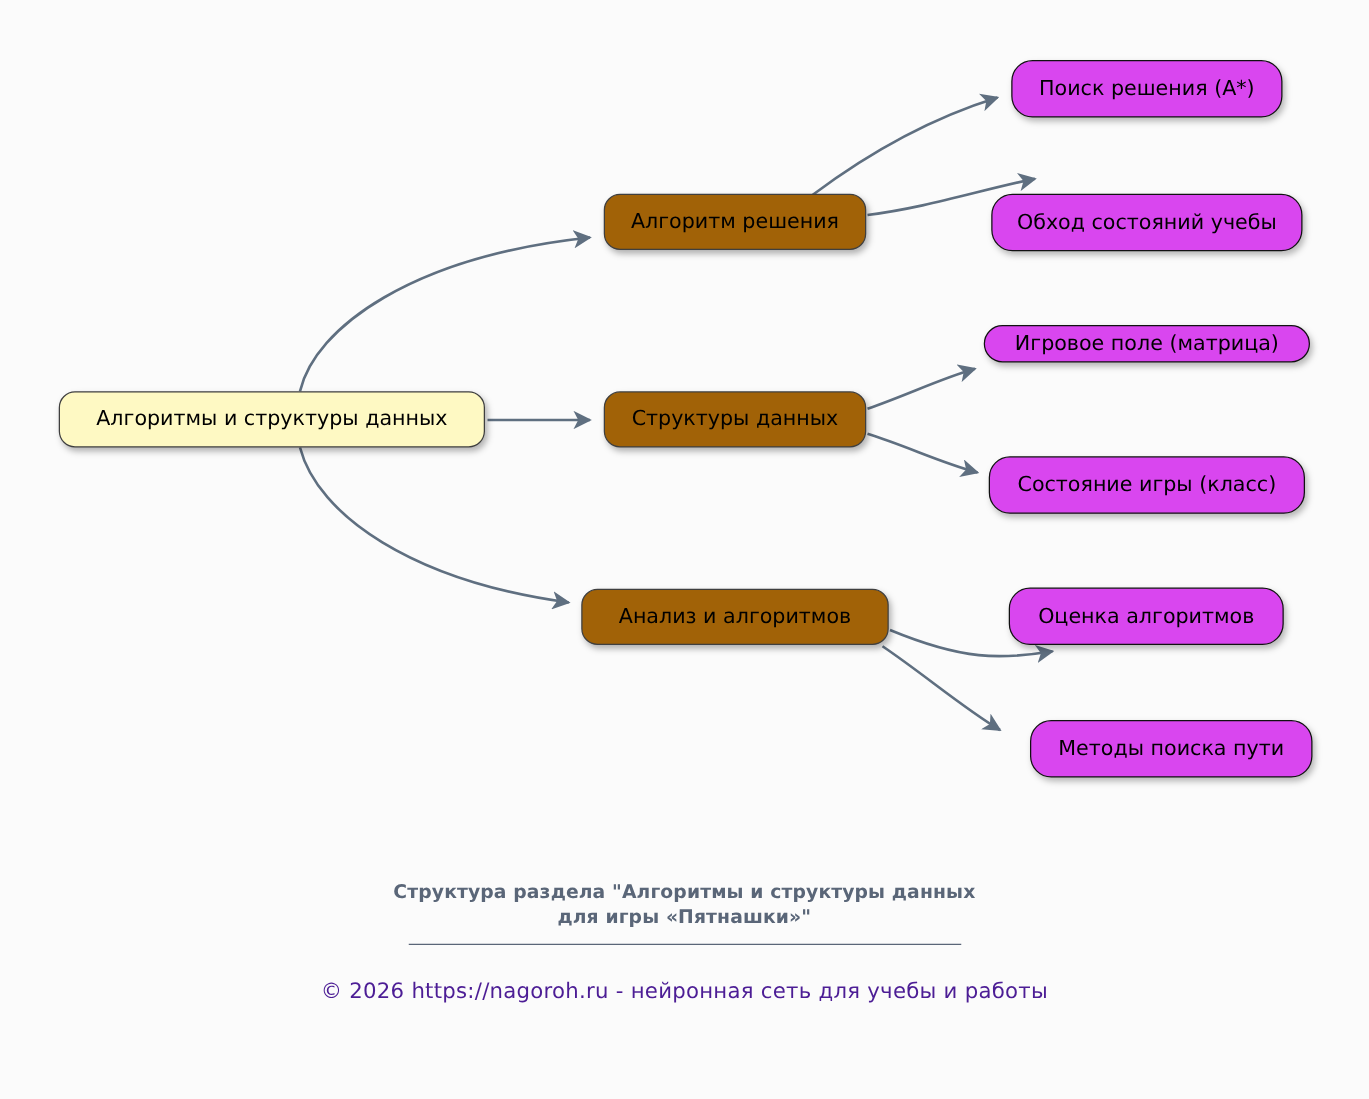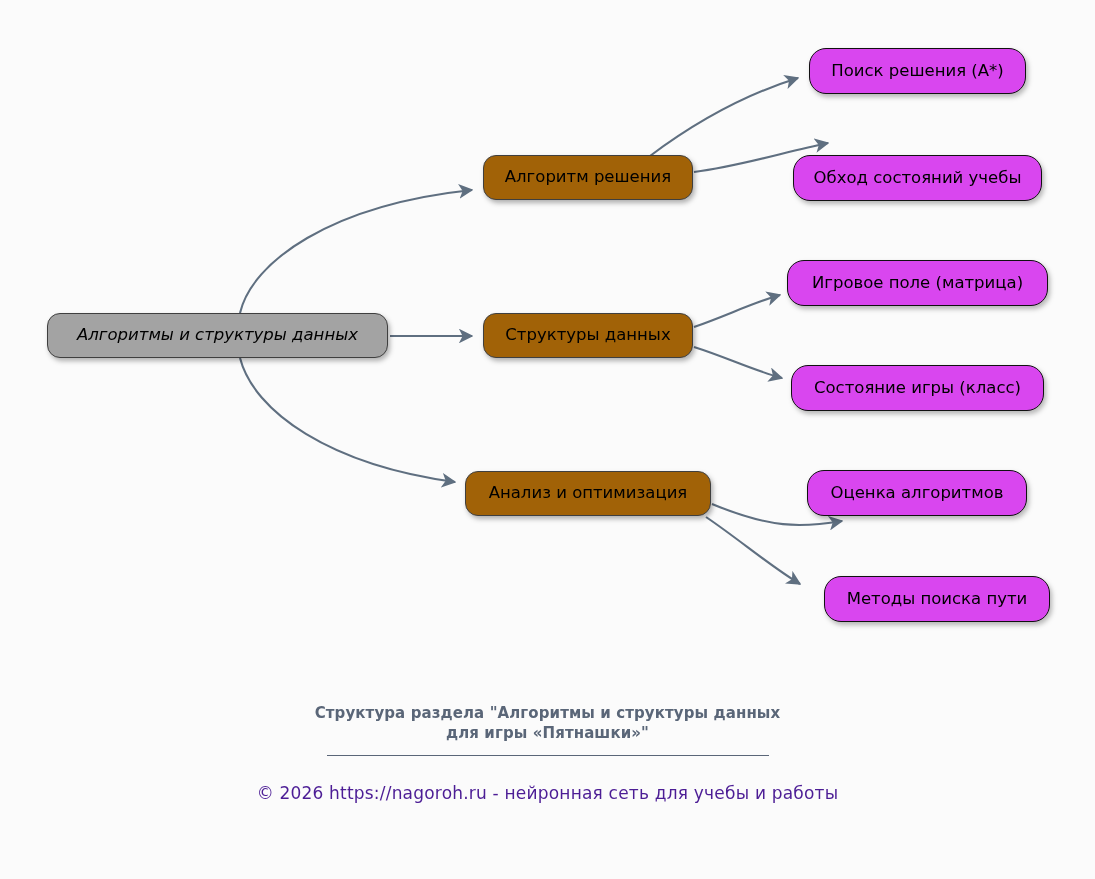--- a/index.html
+++ b/index.html
@@ -36,45 +36,44 @@
     justify-content: center;
     text-align: center;
     border-radius: 14px;
     font-size: 16.5px;
     line-height: 1.1;
     color: #000000;
     white-space: nowrap;
     filter: drop-shadow(2px 3px 2.5px rgba(0,0,0,0.30));
   }
   .node.root {
-    background: #a3a3a3;
+    background: #fef9c3;
     border: 1.6px solid #3f3f3f;
     border-radius: 13px;
-    font-style: italic;
   }
   .node.branch {
     background: #a16207;
     border: 1.6px solid #3f3f3f;
     border-radius: 13px;
   }
   .node.leaf {
     background: #d946ef;
     border: 1.9px solid #111111;
     border-radius: 17px;
     filter: drop-shadow(2px 3px 2.5px rgba(0,0,0,0.28));
   }
 
   
   #n-root      { left: 47px;  top: 313px; width: 341px; height: 45px; }
   #n-branch-0  { left: 483px; top: 155px; width: 210px; height: 45px; }
   #n-branch-1  { left: 483px; top: 313px; width: 210px; height: 45px; }
   #n-branch-2  { left: 465px; top: 471px; width: 246px; height: 45px; }
   #n-leaf-0    { left: 809px; top: 48px;  width: 217px; height: 46px; }
   #n-leaf-1    { left: 793px; top: 155px; width: 249px; height: 46px; }
-  #n-leaf-2    { left: 787px; top: 260px; width: 261px; height: 46px; }
+  #n-leaf-2    { left: 787px; top: 260px; width: 261px; height: 30px; }
   #n-leaf-3    { left: 791px; top: 365px; width: 253px; height: 46px; }
   #n-leaf-4    { left: 807px; top: 470px; width: 220px; height: 46px; }
   #n-leaf-5    { left: 804px; top: 576px; width: 226px; height: 46px; margin-left: 20px; }
 
   #caption {
     position: absolute;
     left: 0;
     top: 704px;
     width: 1095px;
     text-align: center;
@@ -132,21 +131,21 @@
     <path d="M 694 347 C 726 357, 752 370, 782 378" fill="none" stroke="#5f6f80" stroke-width="2.1" marker-end="url(#arrow)"></path>
 
     <path d="M 712 504 C 770 528, 800 528, 842 521" fill="none" stroke="#5f6f80" stroke-width="2.1" marker-end="url(#arrow)"></path>
     <path d="M 706 517 C 740 540, 770 566, 800 584" fill="none" stroke="#5f6f80" stroke-width="2.1" marker-end="url(#arrow)"></path>
   </svg>
 
   <div class="node root" id="n-root">Алгоритмы и структуры данных</div>
 
   <div class="node branch" id="n-branch-0">Алгоритм решения</div>
   <div class="node branch" id="n-branch-1">Структуры данных</div>
-  <div class="node branch" id="n-branch-2">Анализ и оптимизация</div>
+  <div class="node branch" id="n-branch-2">Анализ и алгоритмов</div>
 
   <div class="node leaf" id="n-leaf-0">Поиск решения (A*)</div>
   <div class="node leaf" id="n-leaf-1">Обход состояний учебы</div>
   <div class="node leaf" id="n-leaf-2">Игровое поле (матрица)</div>
   <div class="node leaf" id="n-leaf-3">Состояние игры (класс)</div>
   <div class="node leaf" id="n-leaf-4">Оценка алгоритмов</div>
   <div class="node leaf" id="n-leaf-5">Методы поиска пути</div>
 
   <div id="caption">
     <span class="caption-title">Структура раздела "Алгоритмы и структуры данных для игры «Пятнашки»"</span>

